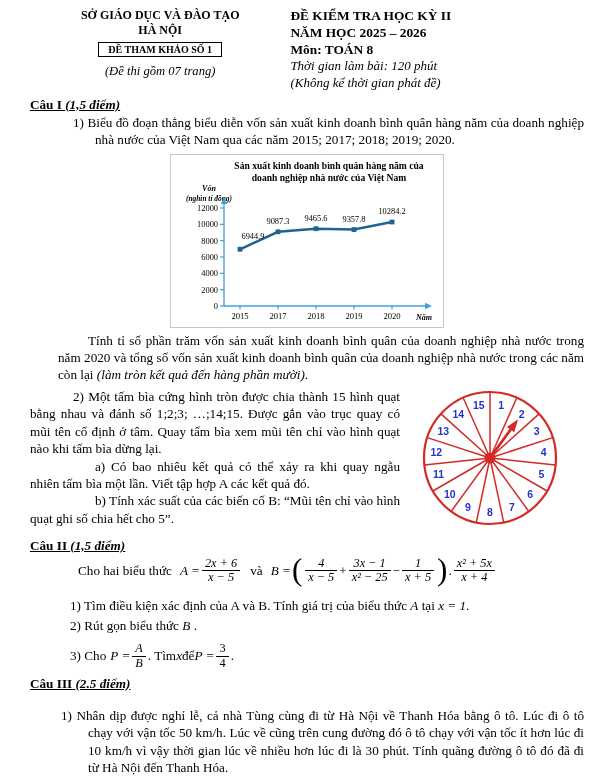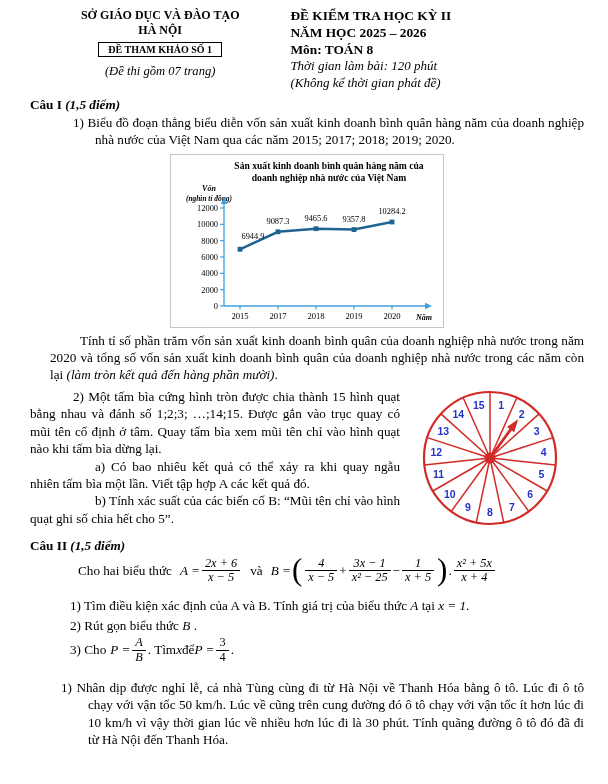--- a/index.html
+++ b/index.html
@@ -9,41 +9,41 @@
   .hdr{display:flex;}
   .hdr-left{flex:0 0 47%;text-align:center;}
   .hdr-right{flex:1;text-align:left;}
   .i{font-style:italic;}
   .hdr-left .l1,.hdr-left .l2{font-weight:bold;font-size:12px;line-height:1.25;}
   .exam-box{display:inline-block;border:1.5px solid #000;padding:1px 9px;font-weight:bold;font-size:10px;margin-top:4px;}
   .pages-note{font-style:italic;font-size:12.6px;margin-top:7px;}
   .hdr-right .l{font-weight:bold;font-size:13.4px;line-height:1.25;}
   .hdr-right .it{font-style:italic;font-weight:normal;font-size:13px;line-height:1.25;}
   
-  .cau{font-weight:bold;margin-top:6px;}
+  .cau{font-weight:bold;margin-top:6px;text-decoration:underline;}
   .cau .pts{font-weight:bold;font-style:italic;}
   p{margin:0;line-height:1.32;text-align:justify;}
   .p-item1{padding-left:65px;text-indent:-22px;margin-top:1px;}
   .chart-box{width:272px;height:172px;border:1px solid #c6c6c6;margin:5px auto 4px auto;}
-  .p-after{margin-left:20px;text-indent:30px;margin-top:2px;}
+  .p-after{margin-left:28px;text-indent:30px;margin-top:2px;}
   .sec2{margin-top:4px;}
   .wheel{float:right;width:182px;height:150px;margin:-6px 0 0 2px;}
   .p2{text-indent:43px;}
   .p2ab{text-indent:65px;}
   .clr{clear:both;}
   
   .formula{margin-left:48px;display:flex;align-items:center;flex-wrap:nowrap;margin-top:3px;margin-bottom:13px;}
   .formula .gap{width:8px;display:inline-block;}
   .frac{display:inline-block;text-align:center;vertical-align:middle;font-size:12.3px;line-height:1.08;margin:0 2px;}
   .frac span{display:block;padding:0 3px;}
   .frac .num{border-bottom:1px solid #000;}
   .mi{font-style:italic;}
   .bp{font-size:31px;font-weight:400;line-height:0.8;vertical-align:middle;margin:0 1px;}
   .q{margin-left:40px;margin-top:2px;text-align:left;}
-  .qline{display:flex;align-items:center;margin-left:40px;margin-top:2px;}
+  .qline{display:flex;align-items:center;margin-left:40px;margin-top:8px;}
   .p-item3{padding-left:58px;text-indent:-27px;margin-top:15px;}
 </style>
 </head>
 <body>
 
 <div class="page">
 
   <div class="hdr">
     <div class="hdr-left">
       <div class="l1">SỞ GIÁO DỤC VÀ ĐÀO TẠO</div>
@@ -218,16 +218,20 @@
     <span class="mi">x</span>
     <span> để </span>
     <span class="mi">P =</span>
     <span class="frac">
         <span class="num">3</span>
         <span class="den">4</span>
       </span>
     <span> .</span>
   </div>
 
+  <div class="cau">
+    <span>Câu III</span>
+    <span class="pts">(2.5 điểm)</span>
+  </div>
 
   <p class="p-item3">1)  Nhân dịp được nghỉ lễ, cả nhà Tùng cùng đi từ Hà Nội về Thanh Hóa bằng ô tô. Lúc đi ô tô chạy với vận tốc 50 km/h. Lúc về cũng trên cung đường đó ô tô chạy với vận tốc ít hơn lúc đi 10 km/h vì vậy thời gian lúc về nhiều hơn lúc đi là 30 phút. Tính quãng đường ô tô đó đã đi từ Hà Nội đến Thanh Hóa.</p>
 
 </div>
 
 </body></html>

